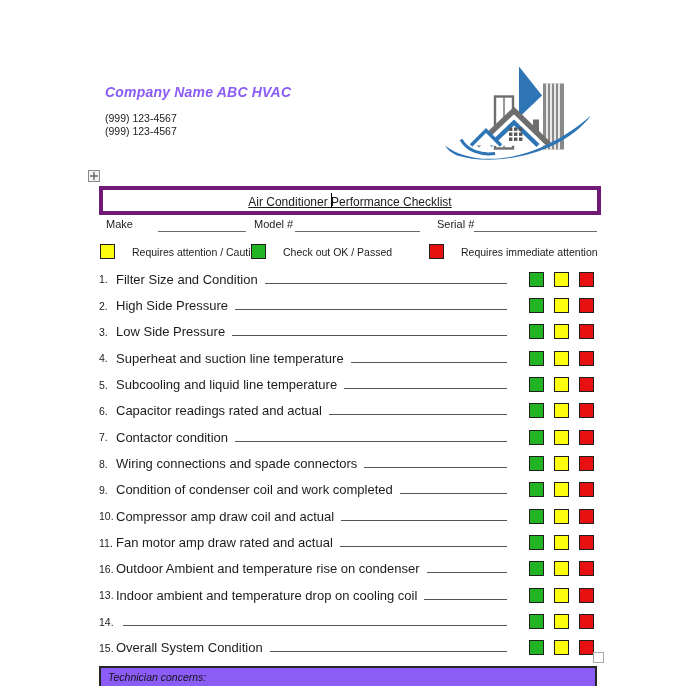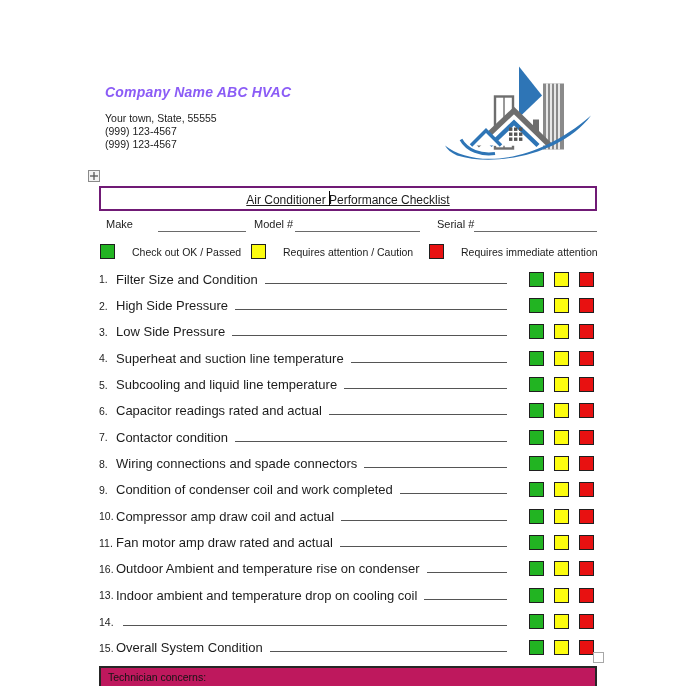--- a/index.html
+++ b/index.html
@@ -11,21 +11,21 @@
   .company-name{font-size:14px;font-weight:bold;font-style:italic;letter-spacing:.2px;margin-bottom:12px;color:#8b5cf6;}
   .company-line{font-size:10.5px;line-height:13px;color:#222;}
 
   .logo{position:absolute;left:443px;top:63px;width:152px;height:105px;}
 
   
   .move-handle{position:absolute;left:88px;top:170px;width:12px;height:12px;border:1px solid #8a8a8a;
                background:#f2f2f2;box-sizing:border-box;display:flex;align-items:center;justify-content:center;}
 
   
-  .title-box{position:absolute;left:99px;top:186px;width:494px;height:21px;border:2px solid #701a75;
+  .title-box{position:absolute;left:99px;top:186px;width:494px;height:21px;border:4px solid #701a75;
              text-align:center;line-height:21px;}
   .title-text{font-size:12px;text-decoration:underline;color:#1c1c1c;}
   .caret{position:absolute;left:228px;top:3px;width:1px;height:15px;background:#000;}
 
   
   .fields{position:absolute;left:99px;top:218px;width:498px;height:16px;font-size:11px;}
   .f-label{position:absolute;top:0;color:#1c1c1c;}
   .f-line{position:absolute;top:1px;height:12px;border-bottom:1px solid #6a6a6a;}
   .f-make-label{left:7px;}   .f-make-line{left:59px;width:88px;}
   .f-model-label{left:155px;}.f-model-line{left:196px;width:125px;}
@@ -50,32 +50,31 @@
   .sq-green{background:var(--status-green);}
   .sq-yellow{background:var(--status-yellow);}
   .sq-red{background:var(--status-red);margin-right:3px;}
   .check-row .sq{margin-left:10px;flex:0 0 auto;}
   .check-row .sq:first-of-type{margin-left:0;}
 
   
   .resize-handle{position:absolute;left:593px;top:652px;width:9px;height:9px;border:1px solid #a8a8a8;background:#fff;}
 
   
-  .footer-bar{position:absolute;left:99px;top:666px;width:494px;height:18px;background:#be185d;
-              border:2px solid #262626;border-bottom:none;overflow:hidden;}
+  .footer-bar{position:absolute;left:99px;top:666px;width:494px;height:18px;background:#8b5cf6;
+              border:2px solid #262626;border-bottom:none;overflow:hidden;font-style:italic;}
   .footer-label{font-size:10.5px;color:#141414;padding:3px 0 0 7px;display:block;}
 </style>
 </head>
 <body>
 
 <div class="page">
 
   <div class="company">
     <div class="company-name">Company Name ABC HVAC</div>
-    <div class="company-line">Your town, State, 55555</div>
     <div class="company-line">(999) 123-4567</div>
     <div class="company-line">(999) 123-4567</div>
   </div>
 
   <svg class="logo" viewBox="0 0 152 104" aria-hidden="true">
 
     <polygon points="76,3 76,54 99,32" fill="#2e75b6"></polygon>
 
     <rect x="100" y="20" width="21" height="66" fill="#8a8a8a"></rect>
     <line x1="104" y1="20" x2="104" y2="86" stroke="#fff" stroke-width="1.6"></line>
@@ -126,27 +125,27 @@
     <span class="f-label f-make-label">Make</span>
     <span class="f-line  f-make-line"></span>
     <span class="f-label f-model-label">Model #</span>
     <span class="f-line  f-model-line"></span>
     <span class="f-label f-serial-label">Serial #</span>
     <span class="f-line  f-serial-line"></span>
   </div>
 
   <div class="legend">
   <span class="legend-item">
+    <span class="sq legend-sq" style="background: rgb(253, 253, 15);"></span>
+    <span class="legend-label">Requires attention / Caution</span>
+  </span>
+
+  <span class="legend-item">
     <span class="sq legend-sq" style="background: rgb(34, 180, 34);"></span>
     <span class="legend-label">Check out OK / Passed</span>
-  </span>
-
-  <span class="legend-item">
-    <span class="sq legend-sq" style="background: rgb(253, 253, 15);"></span>
-    <span class="legend-label">Requires attention / Caution</span>
   </span>
 
   <span class="legend-item">
     <span class="sq legend-sq" style="background: rgb(232, 17, 17);"></span>
     <span class="legend-label">Requires immediate attention</span>
   </span>
 </div>
 
   <div class="checklist">
   <div class="check-row">

